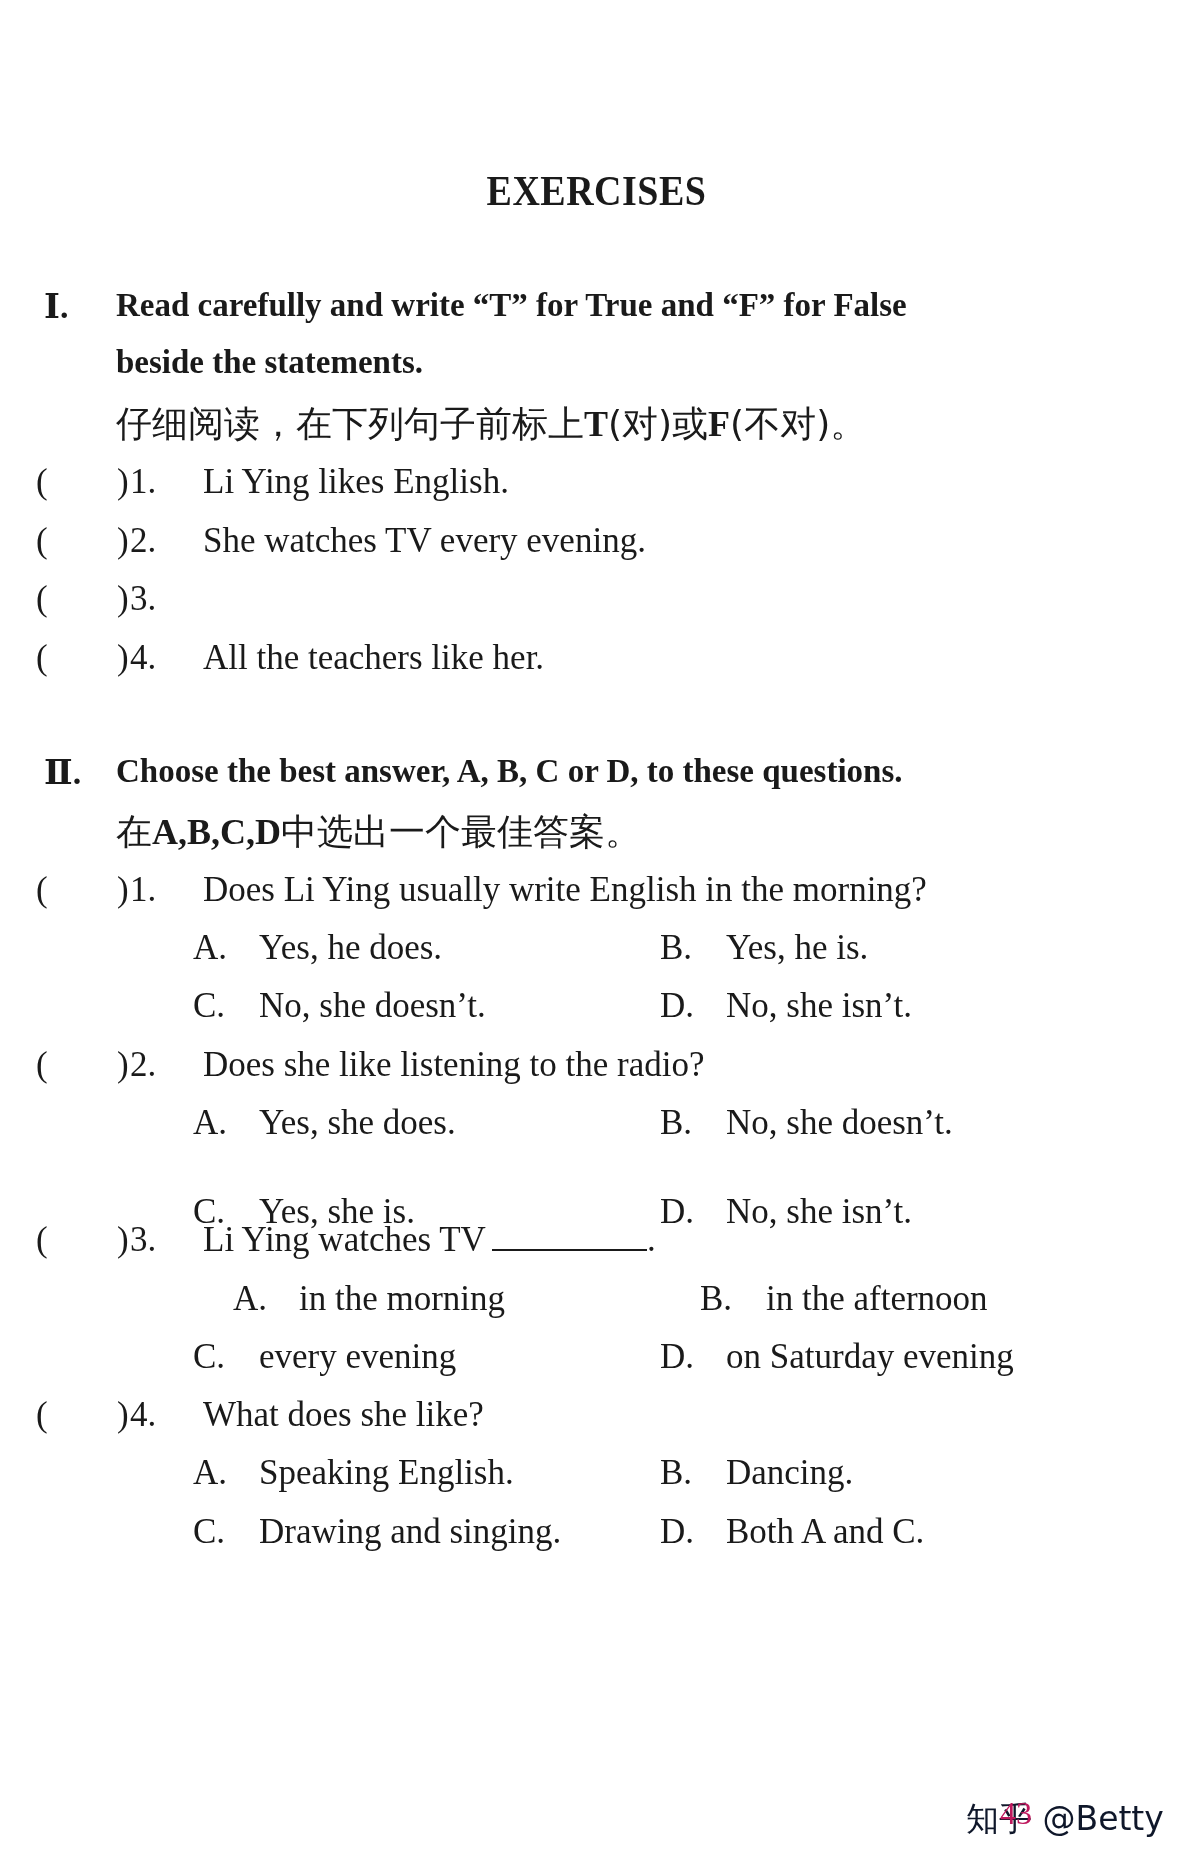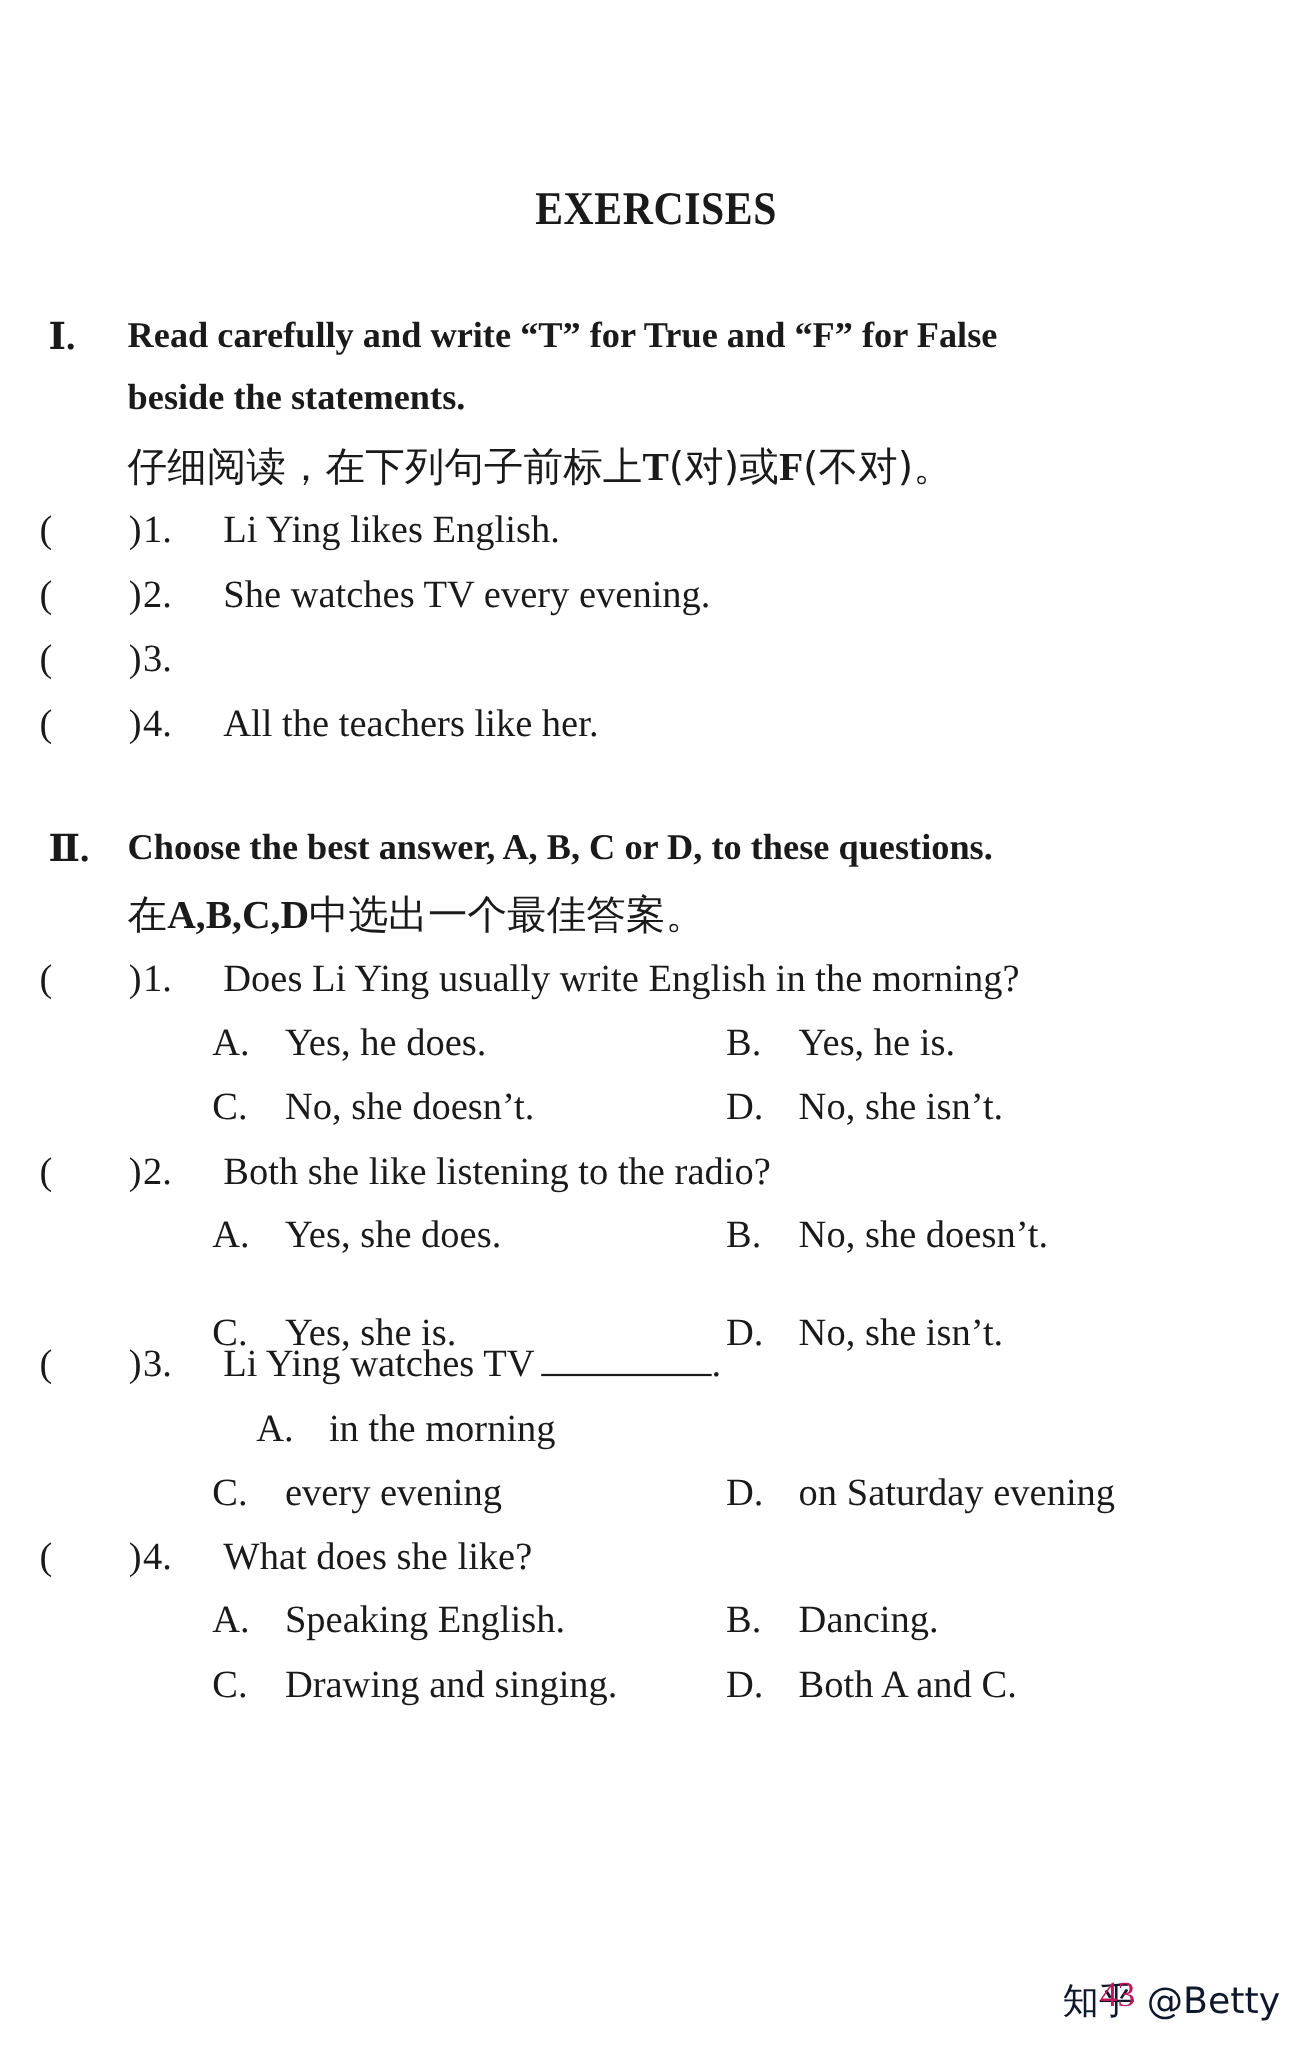--- a/index.html
+++ b/index.html
@@ -100,39 +100,40 @@
 </div>
 <div class="row" style="top:986px;">
   <span class="opt col1"><span class="letter">C.</span><span>No, she doesn’t.</span></span>
   <span class="opt col2"><span class="letter">D.</span><span>No, she isn’t.</span></span>
 </div>
 
 <div class="row" style="top:1045px;">
   <span class="paren-open">(</span>
   <span class="paren-close">)</span>
   <span class="q-num">2.</span>
-  <span class="q-text">Both she like listening to the radio?</span>
+  <span class="q-text">Does she like listening to the radio?</span>
 </div>
 <div class="row" style="top:1103px;">
   <span class="opt col1"><span class="letter">A.</span><span>Yes, she does.</span></span>
   <span class="opt col2"><span class="letter">B.</span><span>No, she doesn’t.</span></span>
 </div>
 <div class="row" style="top:1192px;">
   <span class="opt col1"><span class="letter">C.</span><span>Yes, she is.</span></span>
   <span class="opt col2"><span class="letter">D.</span><span>No, she isn’t.</span></span>
 </div>
 
 <div class="row" style="top:1220px;">
   <span class="paren-open">(</span>
   <span class="paren-close">)</span>
   <span class="q-num">3.</span>
   <span class="q-text"><span>Li Ying watches TV</span><span class="blank"></span><span>.</span></span>
 </div>
 <div class="row" style="top:1279px;margin-left:40px;">
   <span class="opt col1"><span class="letter">A.</span><span>in the morning</span></span>
+  <span class="opt col2"><span class="letter">B.</span><span>in the afternoon</span></span>
 </div>
 <div class="row" style="top:1337px;">
   <span class="opt col1"><span class="letter">C.</span><span>every evening</span></span>
   <span class="opt col2"><span class="letter">D.</span><span>on Saturday evening</span></span>
 </div>
 
 <div class="row" style="top:1395px;">
   <span class="paren-open">(</span>
   <span class="paren-close">)</span>
   <span class="q-num">4.</span>

